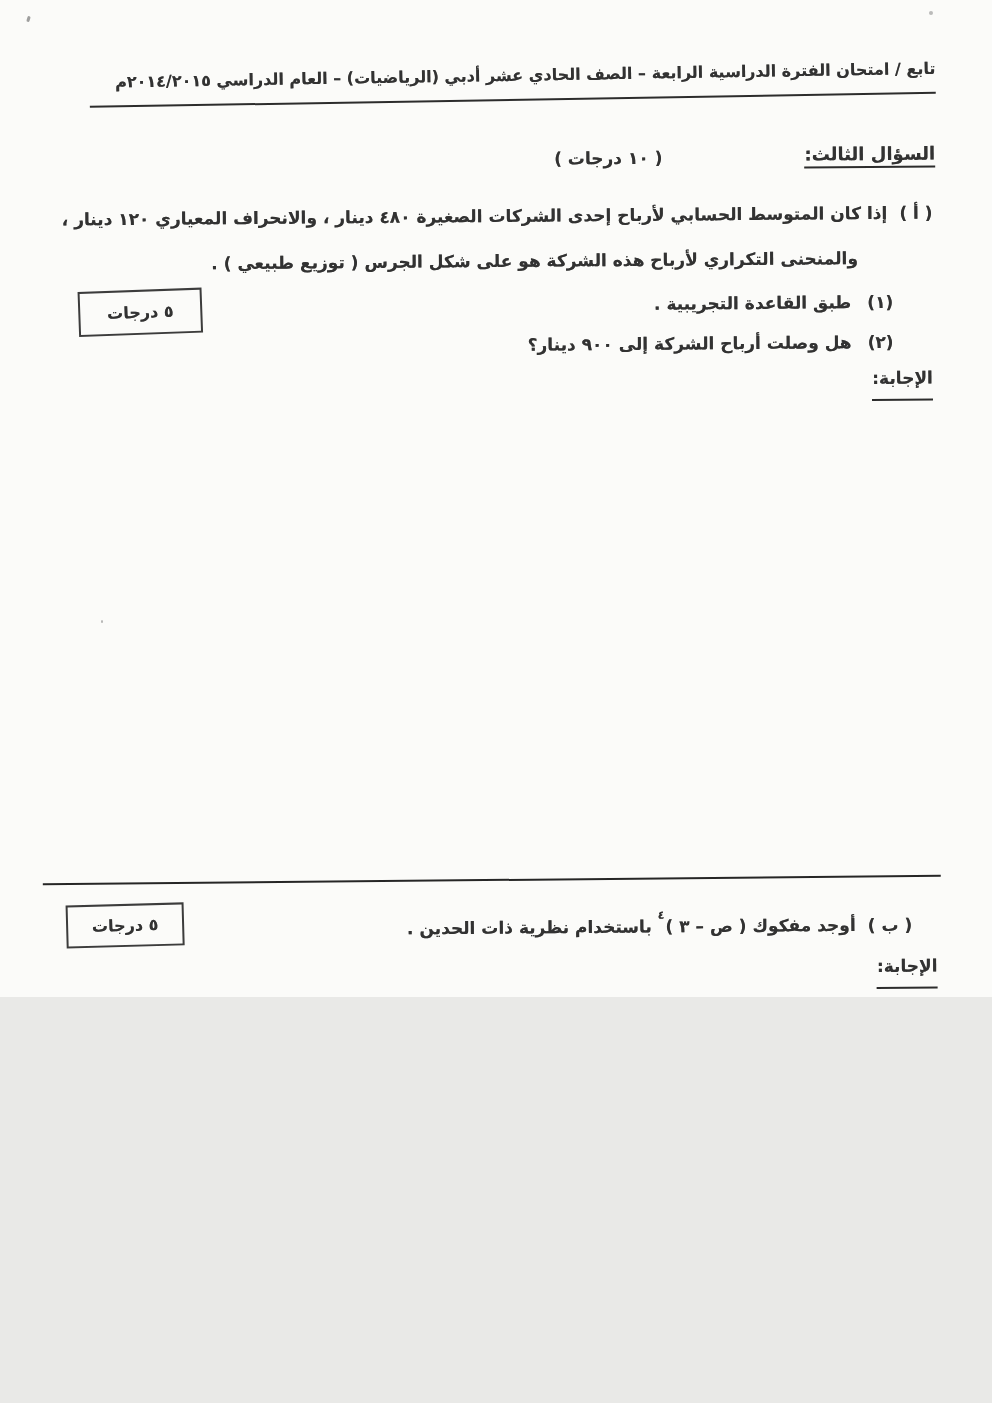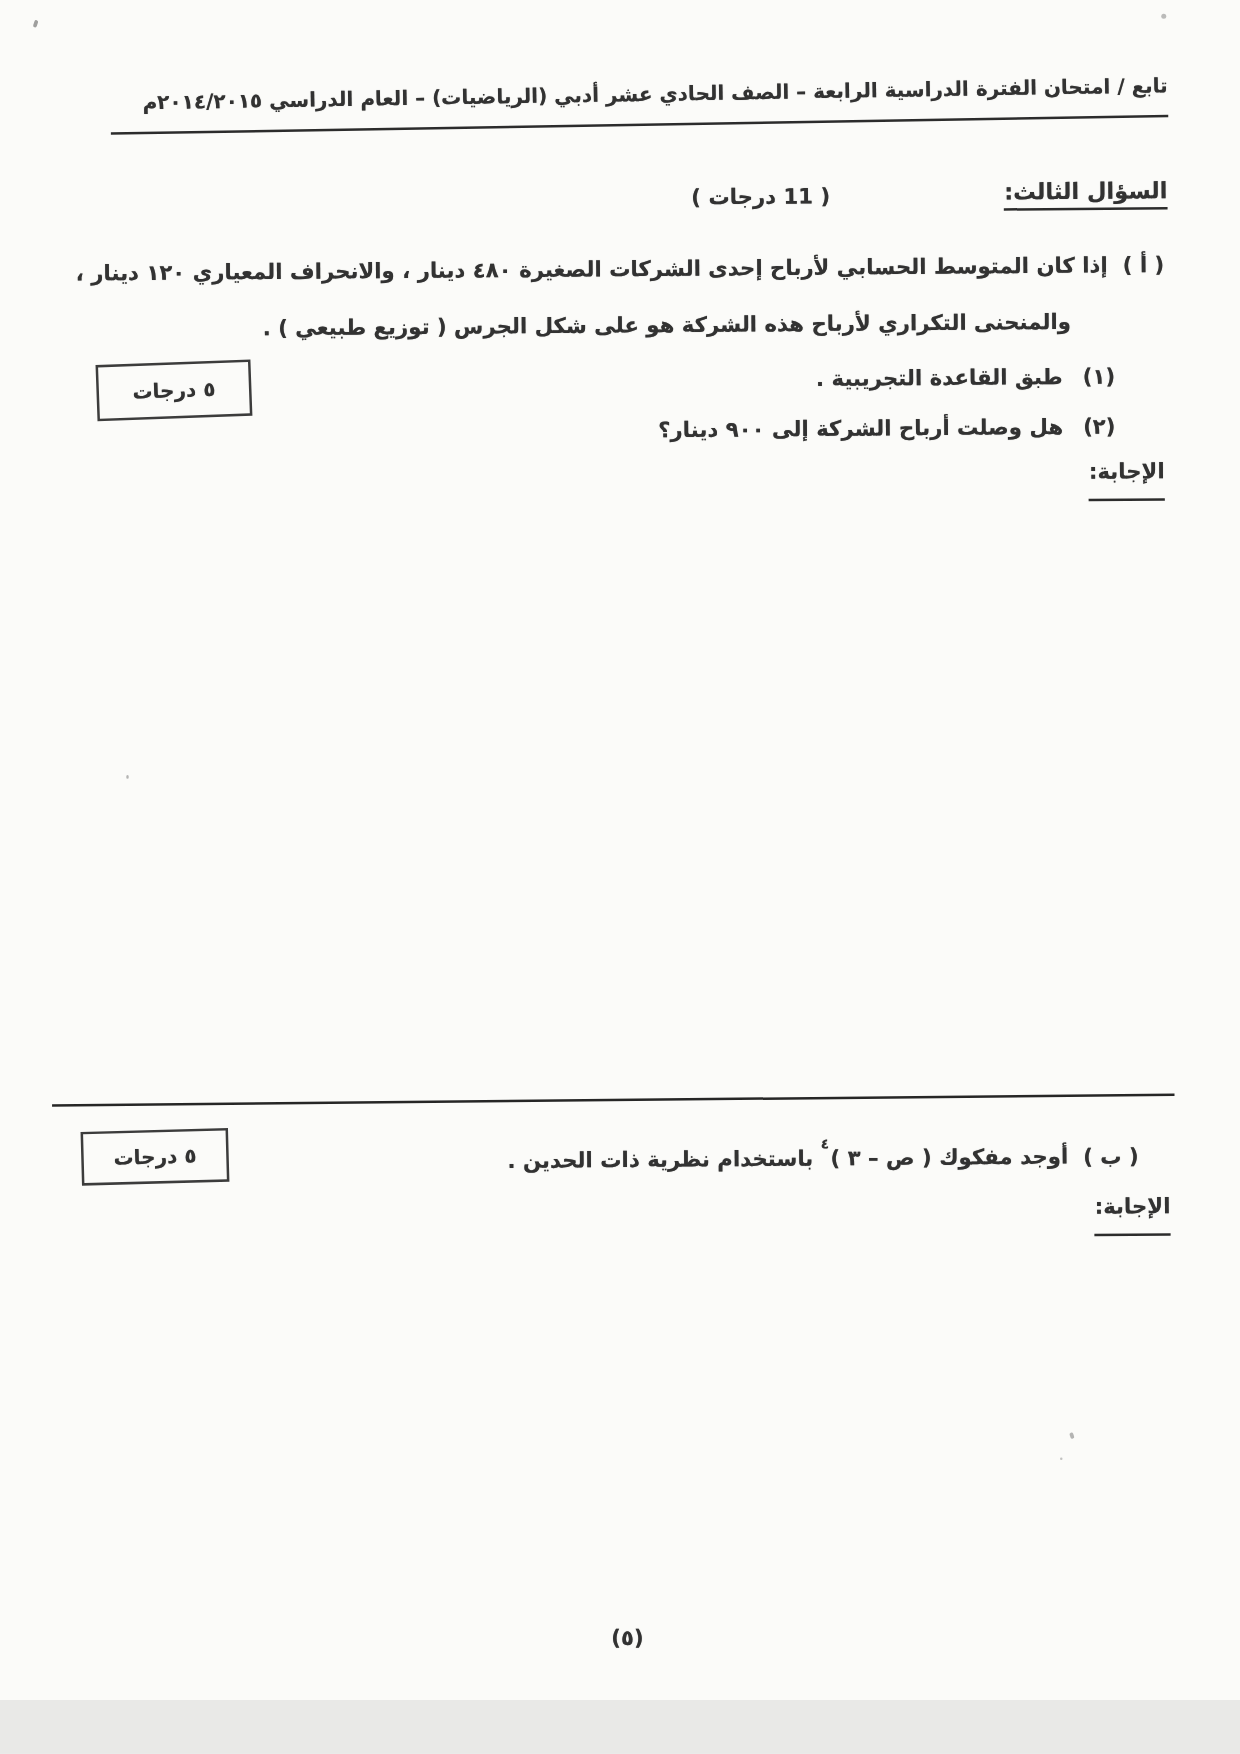--- a/index.html
+++ b/index.html
@@ -3,21 +3,21 @@
 <meta charset="utf-8">
 <style>
   * { margin: 0; padding: 0; box-sizing: border-box; }
   html, body { background: #e9e9e7; }
   body {
     width: 992px; height: 1403px;
     font-family: "DejaVu Sans", "Liberation Sans", sans-serif;
   }
   .page {
     position: relative;
-    width: 992px; height: 1360px;
+    width: 992px; height: 997px;
     background: #fbfbf9;
     overflow: hidden;
     color: #2f2f2f;
   }
   .tilt { position: absolute; inset: 0; transform: rotate(-0.45deg); transform-origin: 50% 40%; }
   .rtl { direction: rtl; unicode-bidi: embed; }
   .scan-text {
     color: #323232;
     font-weight: 700;
     text-shadow: 0 0 0.6px rgba(40,40,40,0.55);
@@ -100,21 +100,21 @@
 </head>
 <body>
 
 <div class="page">
   <div class="tilt">
 
     <div class="exam-header scan-text rtl">تابع / امتحان الفترة الدراسية الرابعة – الصف الحادي عشر أدبي (الرياضيات) – العام الدراسي ٢٠١٤/٢٠١٥م</div>
 
     <div class="q-title scan-text rtl">السؤال الثالث:</div>
 
-    <div class="q-marks-total scan-text rtl">( 11 درجات )</div>
+    <div class="q-marks-total scan-text rtl">( ١٠ درجات )</div>
 
     <div class="pa-line1 scan-text rtl">
       <span class="part-marker">( أ )</span><span>إذا كان المتوسط الحسابي لأرباح إحدى الشركات الصغيرة ٤٨٠ دينار ، والانحراف المعياري ١٢٠ دينار ،</span>
     </div>
 
     <div class="pa-line2 scan-text rtl">والمنحنى التكراري لأرباح هذه الشركة هو على شكل الجرس ( توزيع طبيعي ) .</div>
 
     <div class="marks-box marks-box-a scan-text rtl">٥ درجات</div>
 
     <div class="pa-item1 scan-text rtl">

